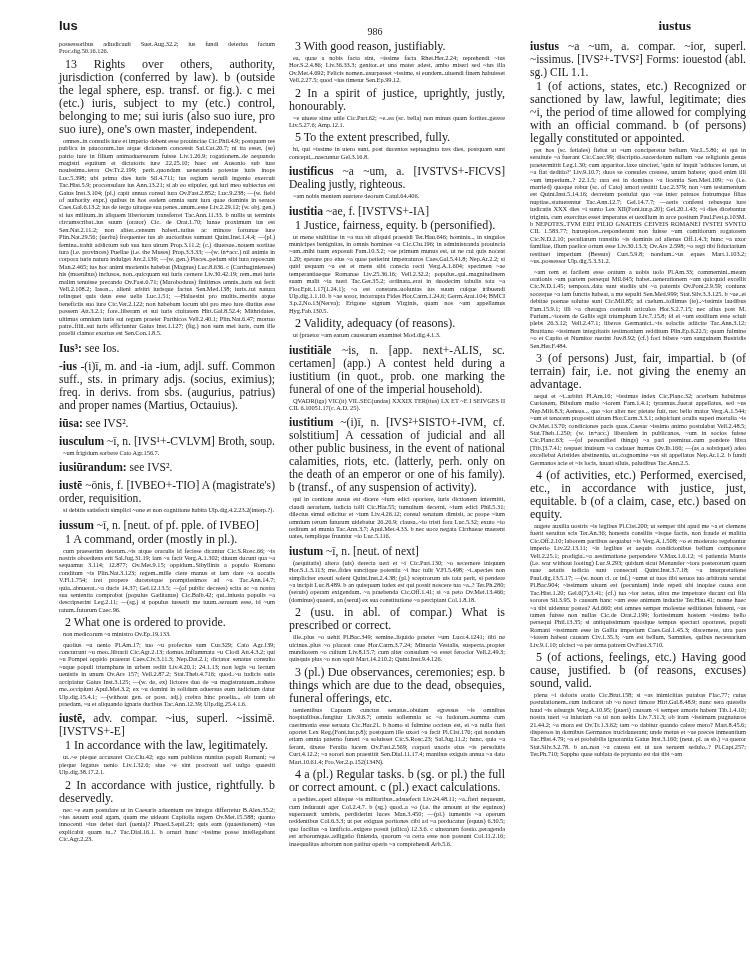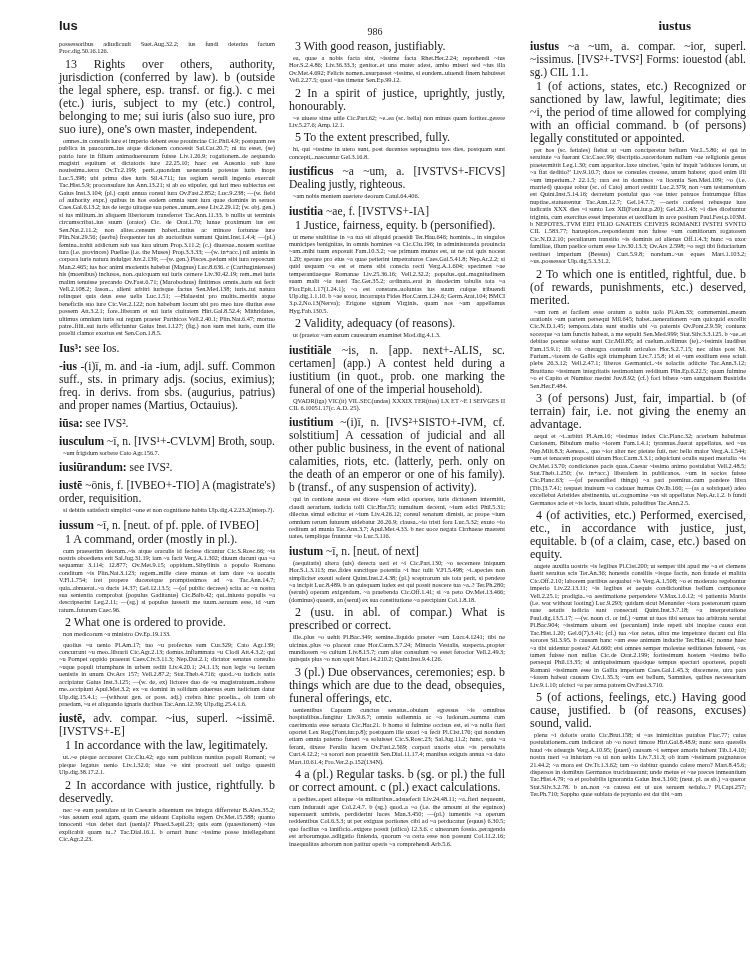--- a/index.html
+++ b/index.html
@@ -90,21 +90,20 @@
   <p class="sense ind">3 (pl.) Due observances, ceremonies; esp. b things which are due to the dead, obsequies, funeral offerings, etc.</p>
   <p class="cit">uenientibus Capuam cunctus senatus..obuiam egressus ~is omnibus hospitalibus..fungitur Liv.9.6.7; omnia sollemnia ac ~a ludorum..summa cum caerimonia esse seruata Cic.Har.21. b homo si fulmine occisus est, ei ~a nulla fieri oportet Lex Reg.(Font.iur.p.8); postquam ille uxori ~a fecit Pl.Cist.176; qui nondum etiam omnia paterno funeri ~a soluisset Cic.S.Rosc.23; Sal.Jug.11.2; hanc, quia ~a ferant, dixere Feralia lucem Ov.Fast.2.569; corpori uxoris eius ~is persolutis Curt.4.12.2; ~a sorori non praestitit Sen.Dial.11.17.4; manibus exiguis annua ~a dato Mart.10.61.4; Fro.Ver.2.p.152(134N).</p>
   <p class="sense ind">4 a (pl.) Regular tasks. b (sg. or pl.) the full or correct amount. c (pl.) exact calculations.</p>
   <p class="cit">a pedites..operi aliisque ~is militaribus..adsuefecit Liv.24.48.11; ~a..fieri nequeunt, cum indurauit ager Col.2.4.7. b (sg.) quod..a ~o (i.e. the amount at the equinox) superauerit umbris, perdiderint luces Man.3.450; —(pl.) iumentis ~a operum reddentibus Col.6.3.3; ut per exiguas portiones cibi ad ~a perducatur (equus) 6.30.5; quo facilius ~a lanificio..exigere possit (uilica) 12.3.6. c uinearum fossio..peragenda est arborumque..adligatio finienda, quorum ~a certa esse non possunt Col.11.2.16; inaequalitas arborum non patitur operis ~a comprehendi Arb.5.6.</p>
 </div>
 
 <div class="col c3">
   <p class="entry" style="margin-top:0"><span class="hw">iustus</span> <span>~a ~um, a. compar. ~ior, superl. ~issimus. [IVS²+-TVS²] Forms: iouestod (abl. sg.) CIL 1.1.</span></p>
   <p class="sense ind">1 (of actions, states, etc.) Recognized or sanctioned by law, lawful, legitimate; dies ~i, the period of time allowed for complying with an official command. b (of persons) legally constituted or appointed.</p>
   <p class="cit">per hos (sc. fetiales) fiebat ut ~um conciperetur bellum Var.L.5.86; ei qui in seruitute ~a fuerant Cic.Caec.99; discriptio..sacerdotum nullum ~ae religionis genus praetermittit Leg.1.30; cum apparitor..laxe uinciret, 'quin tu' inquit 'adduces lorum, ut ~a fiat deditio?' Liv.9.10.7; duos se consules creasse, unum habere; quod enim illi ~um imperium..? 22.1.5; rara est in dominos ~a licentia Sen.Med.109; ~o (i.e. married) quoque robur (sc. of Cato) amori restitit Luc.2.379; non ~um testamentum est Quint.Inst.5.14.16; decretum postulat quo ~ae inter patruos fratrumque filias nuptiae..statuerentur Tac.Ann.12.7; Gel.14.7.7; —aeris confessi rebusque iure iudicatis XXX dies ~i sunto Lex XII(Font.iur.p.20); Gel.20.1.43; ~i dies dicebantur triginta, cum exercitus esset imperatus et uexillum in arce positum Paul.Fest.p.103M. b NEPOTES..TVM EIEI FILIO GNATEIS CEIVEIS ROMANEI IVSTEI SVNTO CIL 1.583.77; haruspices..responderunt non fuisse ~um comitiorum rogatorem Cic.N.D.2.10; peculiarum transitio ~is dominis ad alienas Off.1.4.3; hunc ~a uxor familiae, illum paelice ortum esse Liv.30.13.3; Ov.Ars 2.598; ~o regi tibi fiduciarium restituet imperium (Bessus) Curt.5.9.8; nondum..~us eques Mart.1.103.2; ~us..possessor Ulp.dig.5.3.31.2.</p>
-  <p class="sense ind">2 To which one is entitled, rightful, due. b (of rewards, punishments, etc.) deserved, merited.</p>
   <p class="cit">~am rem et facilem esse oratum a uobis uolo Pl.Am.33; commemini..meam orationis ~am partem persequi Mil.645; habet..uenerationem ~am quicquid excellit Cic.N.D.1.45; tempora..data sunt studiis ubi ~a paternis Ov.Pont.2.9.59; coniunx socerque ~a iam functis habeat, a me sepulti Sen.Med.999; Stat.Silv.3.3.125. b ~ae..et debitae poenae solutae sunt Cic.Mil.85; ad caelum..tollimus (te)..~issimis laudibus Fam.15.9.1; illi ~a cheragra contudit articulos Hor.S.2.7.15; nec alius post M. Furium..~iorem de Gallis egit triumphum Liv.7.15.8; id ei ~um exsilium esse sciuit plebs 26.3.12; Vell.2.47.1; liberos Germanici..~is solaciis adiicite Tac.Ann.3.12; Bruttiano ~issimum integritatis testimonium redditum Plin.Ep.6.22.5; quam fulmine ~o et Capito et Numitor ruerint Juv.8.92; (cf.) foci bibere ~um sanguinem Busiridis Sen.Her.F.484.</p>
   <p class="sense ind">3 (of persons) Just, fair, impartial. b (of terrain) fair, i.e. not giving the enemy an advantage.</p>
   <p class="cit">aequi et ~i..arbitri Pl.Am.16; ~issimus index Cic.Planc.32; acerbum habuimus Curionem, Bibulum multo ~iorem Fam.1.4.1; tyrannus..fuerat appellatus, sed ~us Nep.Milt.8.3; Aeneas.., quo ~ior alter nec pietate fuit, nec bello maior Verg.A.1.544; ~um et tenacem propositi uirum Hor.Carm.3.3.1; adspiciunt oculis superi mortalia ~is Ov.Met.13.70; condiciones pacis quas..Caesar ~issimo animo postulabat Vell.2.48.5; Stat.Theb.1.250; (w. in+acc.) liberalem in publicanos, ~um in socios fuisse Cic.Planc.63; —(of personified things) ~a pari premitur..cum pondere libra [Tib.]3.7.41; respuet inuisum ~a cadauer humus Ov.Ib.166; —(as a sobriquet) adeo excellebat Aristides abstinentia, ut..cognomine ~us sit appellatus Nep.Ar.1.2. b fundi Germanos acie et ~is locis, iuuari siluis, paludibus Tac.Ann.2.5.</p>
   <p class="sense ind">4 (of activities, etc.) Performed, exercised, etc., in accordance with justice, just, equitable. b (of a claim, case, etc.) based on equity.</p>
   <p class="cit">augete auxilia uostris ~is legibus Pl.Cist.200; ut semper tibi apud me ~a et clemens fuerit seruitus scis Ter.An.36; honestis consiliis ~isque factis, non fraude et malitia Cic.Off.2.10; laborem partibus aequabat ~is Verg.A.1.508; ~o et moderato regebantur imperio Liv.22.13.11; ~is legibus et aequis condicionibus bellum componere Vell.2.25.1; prodigia..~a aestimatione perpendere V.Max.1.6.12; ~i patientia Martis (i.e. war without looting) Luc.9.293; quidam sicut Menander ~iora posterorum quam suae aetatis iudicia sunt consecuti Quint.Inst.3.7.18; ~a interpretatione Paul.dig.13.5.17; —(w. noun cl. or inf.) ~umst ut tuos tibi seruos tuo arbitratu seruiat Pl.Bac.904; ~issimum uisum est (pecuniam) inde repeti ubi inopiae causa erat Tac.Hist.1.20; Gel.6(7).3.41; (cf.) tua ~ior aetas, ultra me impetrare ducant cui fila sorores Sil.3.95. b causam hanc ~am esse animum inducite Ter.Hau.41; nonne haec ~a tibi uidentur postea? Ad.660; etsi omnes semper molestae seditiones fuissent, ~as tamen fuisse non nullas Cic.de Orat.2.199; fortissimum hostem ~issimo bello persequi Phil.13.35; si antiquissimum quodque tempus spectari oporteret, populi Romani ~issimum esse in Gallia imperium Caes.Gal.1.45.3; discernere, utra pars ~iorem habeat causam Civ.1.35.3; ~um est bellum, Samnites, quibus necessarium Liv.9.1.10; ulcisci ~a per arma patrem Ov.Fast.3.710.</p>
   <p class="sense ind">5 (of actions, feelings, etc.) Having good cause, justified. b (of reasons, excuses) sound, valid.</p>
   <p class="cit">plena ~i doloris oratio Cic.Brut.158; si ~as inimicitias putabas Flac.77; cuius postulationem..cum indicaret ab ~o nosci timore Hirt.Gal.8.48.9; nunc sera querelis haud ~is adsurgis Verg.A.10.95; (pueri) causam ~i semper amoris habent Tib.1.4.10; nostra tueri ~a iniuriam ~a ui non ueltis Liv.7.31.3; ob iram ~issimam pugnaturos 21.44.2; ~a mora est Ov.Tr.1.3.62; tam ~o dabitur quando calere mero? Mart.8.45.6; dispersos in domibus Germanos trucidauerant; unde metus et ~ae preces inmeantium Tac.Hist.4.79; ~a et probabilis ignorantia Gaius Inst.3.160; (neut. pl. as sb.) ~a queror Stat.Silv.3.2.78. b an..non ~a caussa est ut uos seruem sedulo..? Pl.Capt.257; Ter.Ph.710; Sappho quae sublata de prytanio est dat tibi ~am</p>
 </div>
 
 </body></html>

